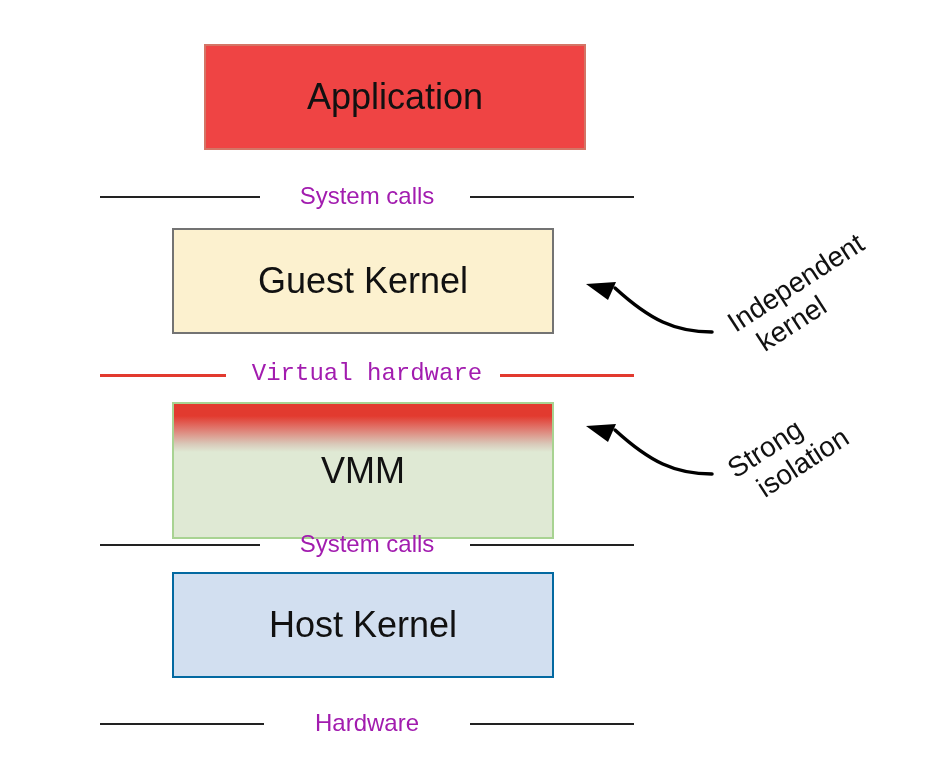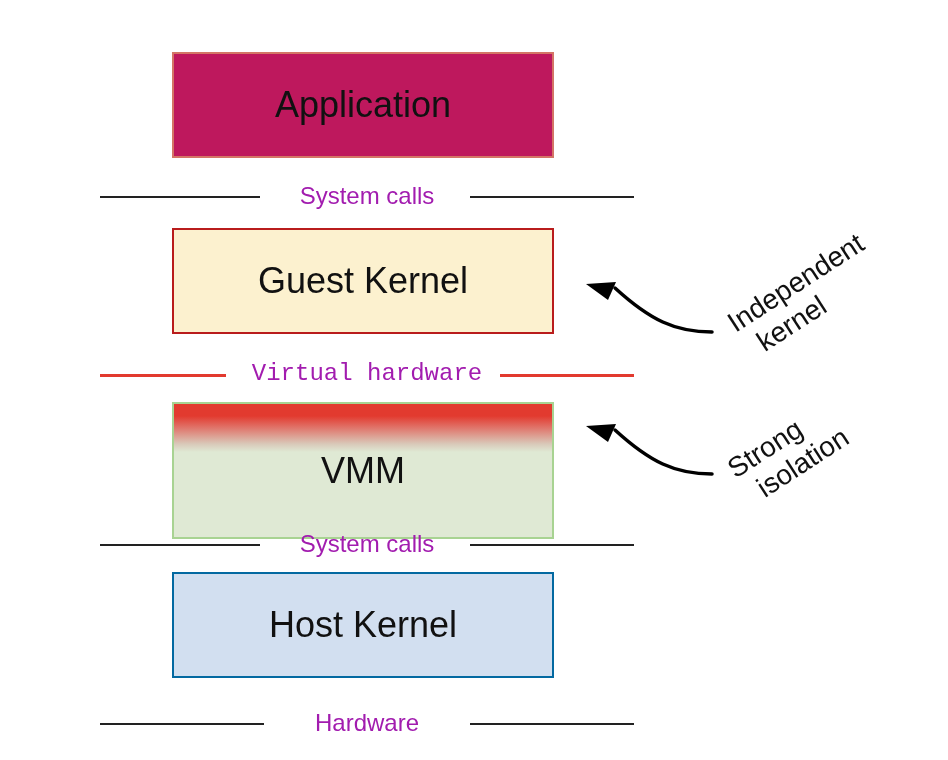--- a/index.html
+++ b/index.html
@@ -1,22 +1,22 @@
 <!DOCTYPE html>
 <html><head>
   <meta charset="utf-8">
   <style>
     html, body { margin: 0; padding: 0; background: #ffffff; }
     body { width: 948px; height: 760px; position: relative; overflow: hidden;
            font-family: "Liberation Sans", sans-serif; color: #111; }
     .box { position: absolute; left: 172px; width: 382px; height: 106px;
            box-sizing: border-box; display: flex; align-items: center; justify-content: center;
            font-size: 36px; }
-    .box-app   { top: 52px;  background: #be185d; border: 2px solid #d47566; }
-    .box-guest { top: 228px; background: #fcf1cf; border: 2px solid #b91c1c; }
+    .box-app   { top: 44px;  background: #ef4444; border: 2px solid #d47566; margin-left: 32px; }
+    .box-guest { top: 228px; background: #fcf1cf; border: 2px solid #737373; }
     .box-vmm   { top: 402px; height: 137px; border: 2px solid #a8d392;
                  background: linear-gradient(to bottom, #e23a2f 0px, #e23a2f 12px, #e0766c 24px, #d9c9b9 40px, #dfe9d4 48px, #dfe9d4 100%); }
     .box-host  { top: 572px; background: #d2dff0; border: 2px solid #0369a1; }
     .sep { position: absolute; left: 100px; width: 534px; height: 30px; }
     .sep .line { position: absolute; top: 50%; height: 2px; background: #222; }
     .sep .line.l { left: 0; }
     .sep .line.r { right: 0; }
     .sep .label { position: absolute; left: 0; right: 0; top: 0; line-height: 30px;
                   text-align: center; font-size: 24px; color: #a21caf; }
     .sep.red .line { background: #e23a2f; height: 3px; }

